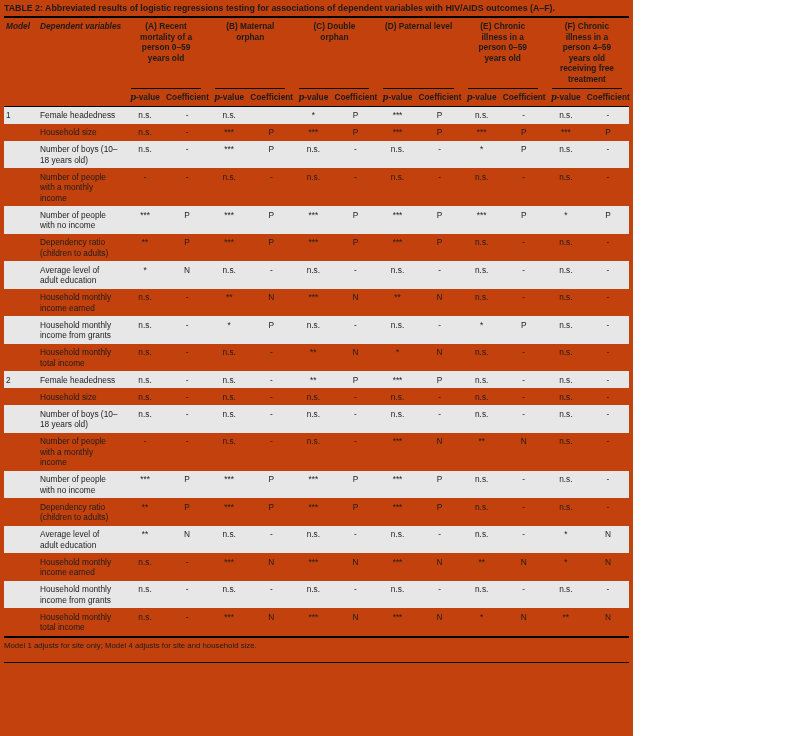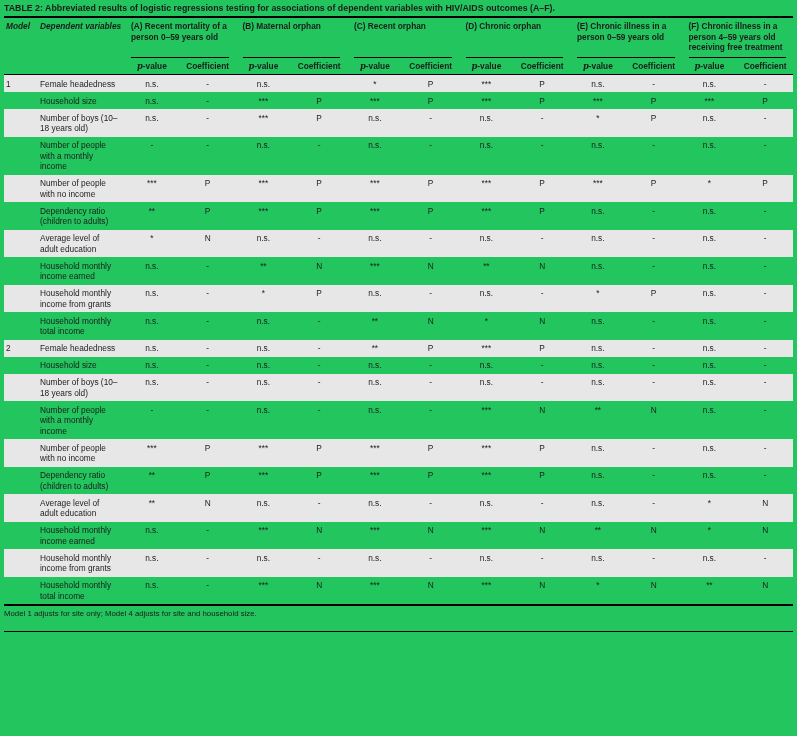--- a/index.html
+++ b/index.html
@@ -1,34 +1,34 @@
 <!DOCTYPE html>
 <html><head>
 <meta charset="utf-8">
 <style>
   html,body{margin:0;padding:0;background:#fff;}
   .page{
-    width:797px;height:736px;box-sizing:border-box;
+    width:633px;height:736px;box-sizing:border-box;
     padding:2px 4px 16px 4px;
     font-family:"Liberation Sans",sans-serif;
-    color:#1c1c1c;background:#22c55e;overflow:hidden;
+    color:#1c1c1c;background:#c2410c;overflow:hidden;
   }
   .title{
     font-size:8.8px;font-weight:bold;line-height:11px;
     padding:1px 0 2px 0;border-bottom:2px solid #000;
   }
   table{border-collapse:collapse;width:100%;table-layout:fixed;margin-top:0;}
   col.c-model{width:34px;}
   col.c-label{width:86px;}
   thead th{
     font-size:8.3px;font-weight:bold;line-height:10.5px;
     vertical-align:top;padding:3px 2px 2px 2px;text-align:left;
   }
   th.rowspan-h{border-bottom:1.4px solid #000;font-style:italic;}
-  th.group{position:relative;text-align:left;padding:3px 7px 5px 7px;}
+  th.group{position:relative;text-align:center;padding:3px 7px 5px 7px;}
   th.group::after{
     content:"";position:absolute;left:7px;right:7px;bottom:0;
     border-bottom:1.2px solid #000;
   }
   tr.subheader th{border-bottom:1.4px solid #000;text-align:center;padding:3px 0 3px 0;}
   .pvtext::first-letter{font-style:italic;font-family:"DejaVu Serif",serif;}
   tbody tr:nth-child(odd){background:#e7e7e7;}
   tbody td{
     font-size:8.3px;line-height:10.5px;vertical-align:top;
     padding:3.5px 2px 3px 2px;
@@ -65,22 +65,22 @@
         <col>
         <col>
         <col>
     </colgroup>
     <thead>
       <tr>
         <th class="rowspan-h" rowspan="2">Model</th>
         <th class="rowspan-h" rowspan="2">Dependent variables</th>
         <th class="group" colspan="2">(A) Recent mortality of a person 0–59 years old</th>
         <th class="group" colspan="2">(B) Maternal orphan</th>
-        <th class="group" colspan="2">(C) Recent orphan</th>
-        <th class="group" colspan="2">(D) Chronic orphan</th>
+        <th class="group" colspan="2">(C) Double orphan</th>
+        <th class="group" colspan="2">(D) Paternal level</th>
         <th class="group" colspan="2">(E) Chronic illness in a person 0–59 years old</th>
         <th class="group" colspan="2">(F) Chronic illness in a person 4–59 years old receiving free treatment</th>
       </tr>
       <tr class="subheader" id="subheader-row">
           <th>
             <div class="pvtext">p-value</div>
           </th>
           <th>
             <div>Coefficient</div>
           </th>

